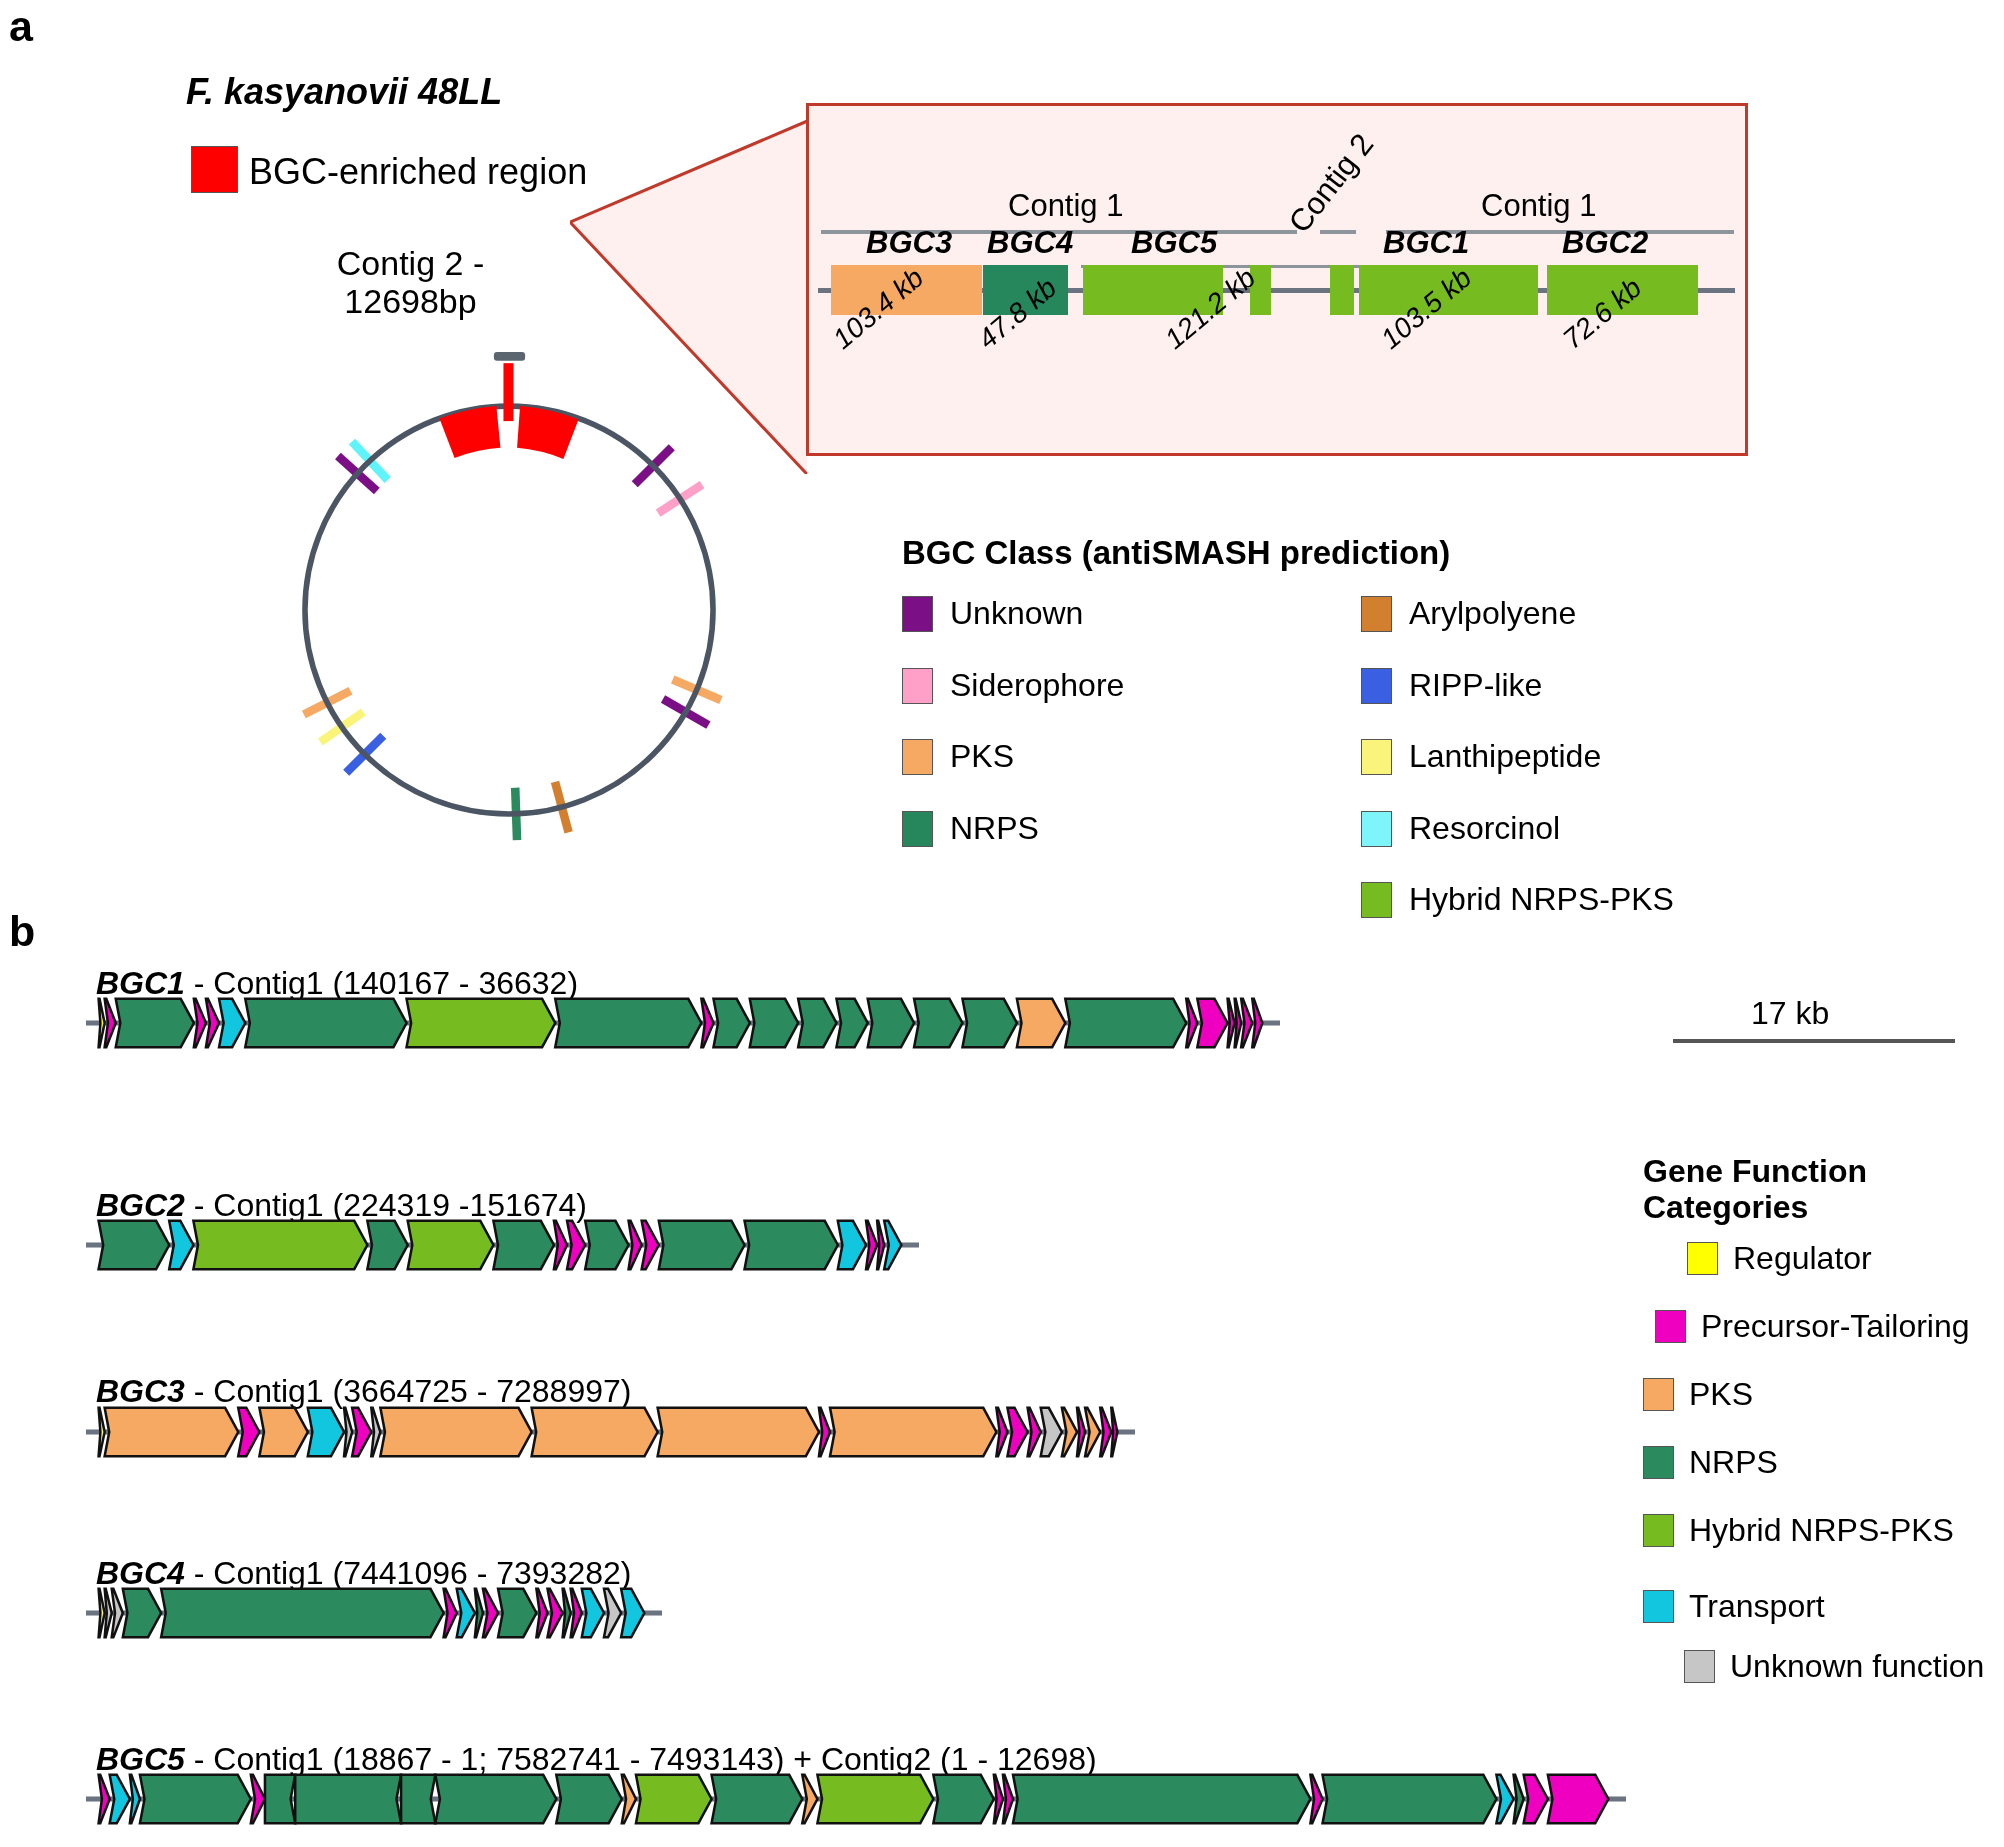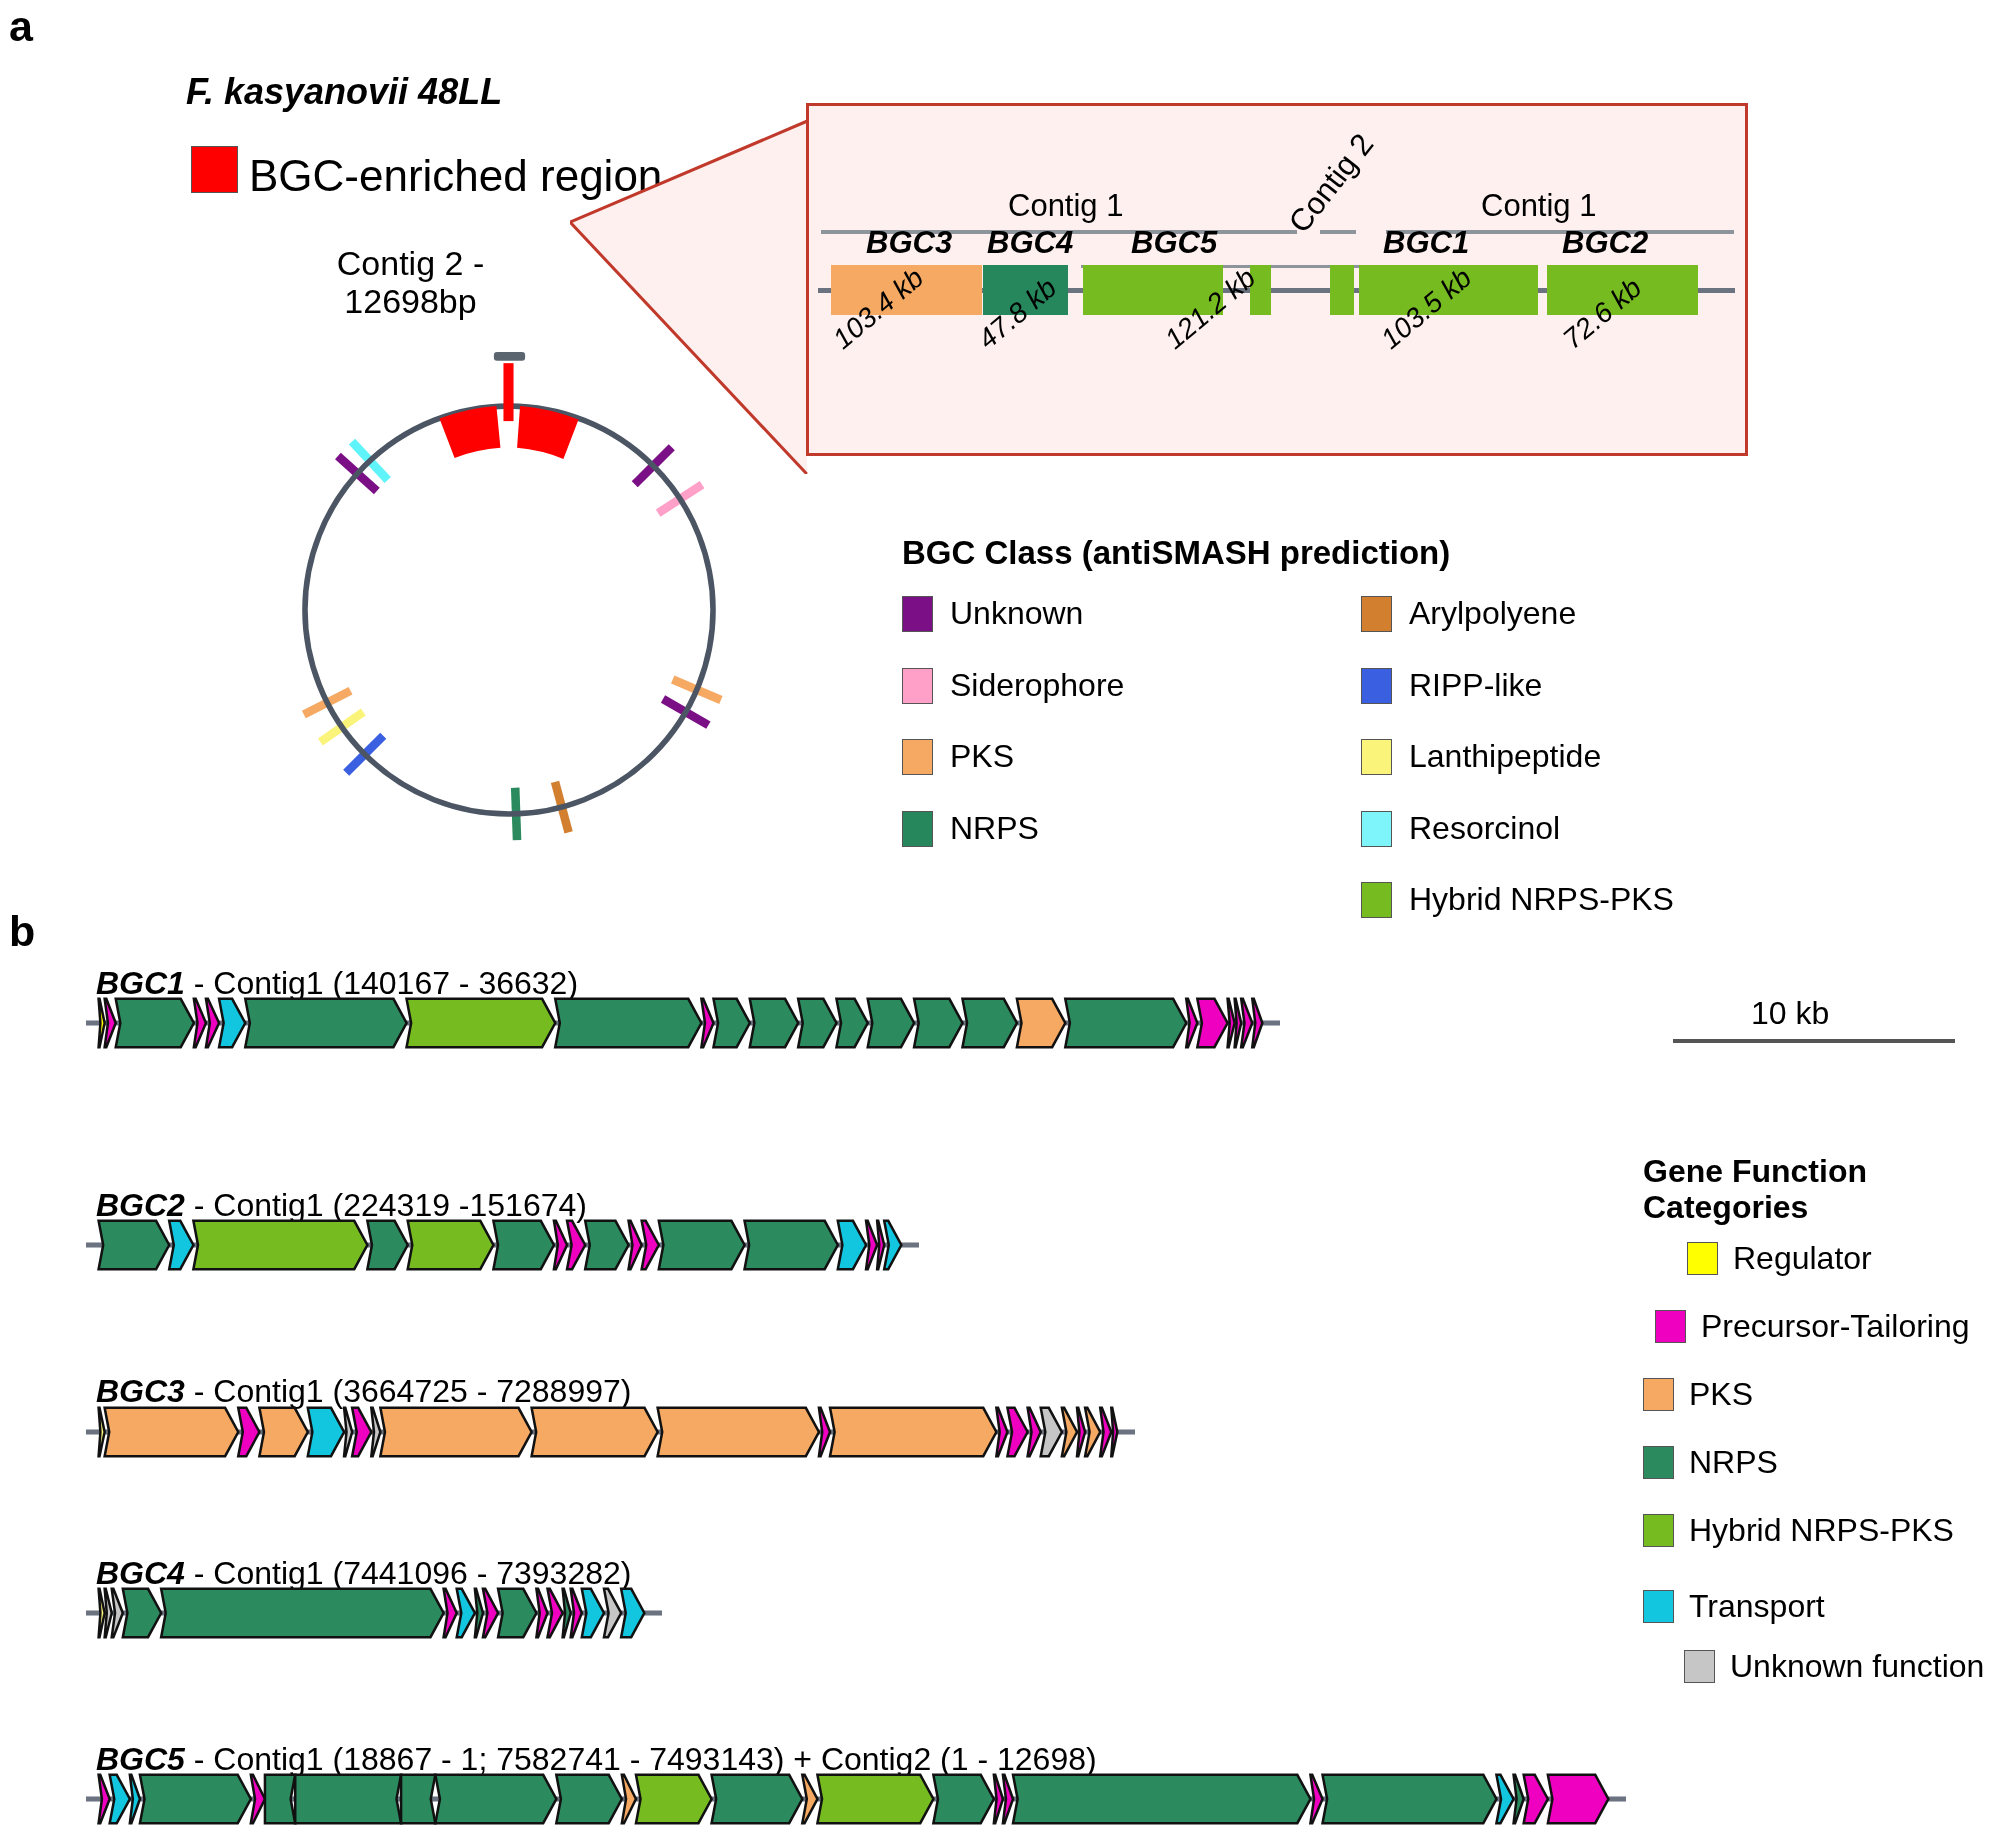--- a/index.html
+++ b/index.html
@@ -4,21 +4,21 @@
 <style>
   html,body{margin:0;padding:0;background:#ffffff;}
   body{width:2005px;height:1847px;position:relative;font-family:"Liberation Sans",sans-serif;color:#000;}
   .panel-letter{position:absolute;font-weight:bold;font-size:43px;line-height:1;}
   .abs{position:absolute;}
   .txt{position:absolute;white-space:nowrap;}
 
   
   #species-name{left:186px;top:71px;font-size:36px;font-weight:bold;font-style:italic;}
   #bgc-enriched-swatch{left:191px;top:146px;width:45px;height:45px;background:#fe0000;border:1.5px solid #555;}
-  #bgc-enriched-label{left:249px;top:151px;font-size:44px;}
+  #bgc-enriched-label{left:249px;top:151px;font-size:36px;}
   #contig2-label{left:302px;top:244px;font-size:34px;text-align:center;line-height:1.12;white-space:normal;width:217px;}
 
   
   #genome-wrap{left:242px;top:348px;width:534px;height:519px;}
 
   
   #inset{left:806px;top:103px;width:942px;height:353px;}
   .inset-bgcname{position:absolute;font-size:31px;font-weight:bold;font-style:italic;white-space:nowrap;}
   .inset-contig{position:absolute;font-size:31px;white-space:nowrap;}
   .inset-kb{position:absolute;font-size:28px;font-style:italic;white-space:nowrap;transform:rotate(-40deg);transform-origin:left top;}
@@ -296,21 +296,21 @@
         <path d="M 2453 27 L 2772 27 L 2798 75 L 2772 123 L 2453 123 L 2462.1 75 Z" fill="#2c8a5f" stroke="#111" stroke-width="5" stroke-linejoin="miter"></path>
         <path d="M 2798 27 L 2806 27 L 2832 75 L 2806 123 L 2798 123 L 2807.1 75 Z" fill="#13c6e0" stroke="#111" stroke-width="5" stroke-linejoin="miter"></path>
         <path d="M 2832 27 L 2835 27 L 2852 75 L 2835 123 L 2832 123 L 2837.95 75 Z" fill="#2c8a5f" stroke="#111" stroke-width="5" stroke-linejoin="miter"></path>
         <path d="M 2852 27 L 2874 27 L 2900 75 L 2874 123 L 2852 123 L 2861.1 75 Z" fill="#ef00c0" stroke="#111" stroke-width="5" stroke-linejoin="miter"></path>
         <path d="M 2900 27 L 2994 27 L 3020 75 L 2994 123 L 2900 123 L 2909.1 75 Z" fill="#ef00c0" stroke="#111" stroke-width="5" stroke-linejoin="miter"></path>
       </svg>
     </div>
   </div>
 
 <div class="abs" id="scalebar-line"></div>
-<div class="txt" id="scalebar-text">10 kb</div>
+<div class="txt" id="scalebar-text">17 kb</div>
 
 <div class="txt" id="genefunc-title">Gene Function Categories</div>
 <div class="abs" id="genefunc-items" style="left:1643px;top:1240px;">
     <div class="legend-row" style="left: 0px; top: 0px; padding-left: 44px;">
       <span class="gf-sw" style="background: rgb(255, 255, 0);"></span>
       <span class="gf-tx">Regulator</span>
     </div>
     <div class="legend-row" style="left: 12px; top: 68px;">
       <span class="gf-sw" style="background: rgb(239, 0, 192);"></span>
       <span class="gf-tx">Precursor-Tailoring</span>

